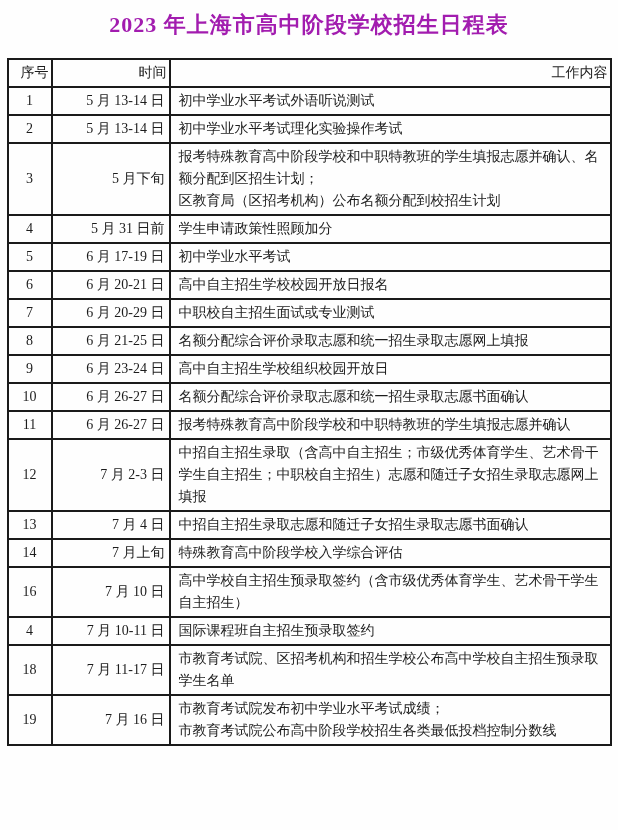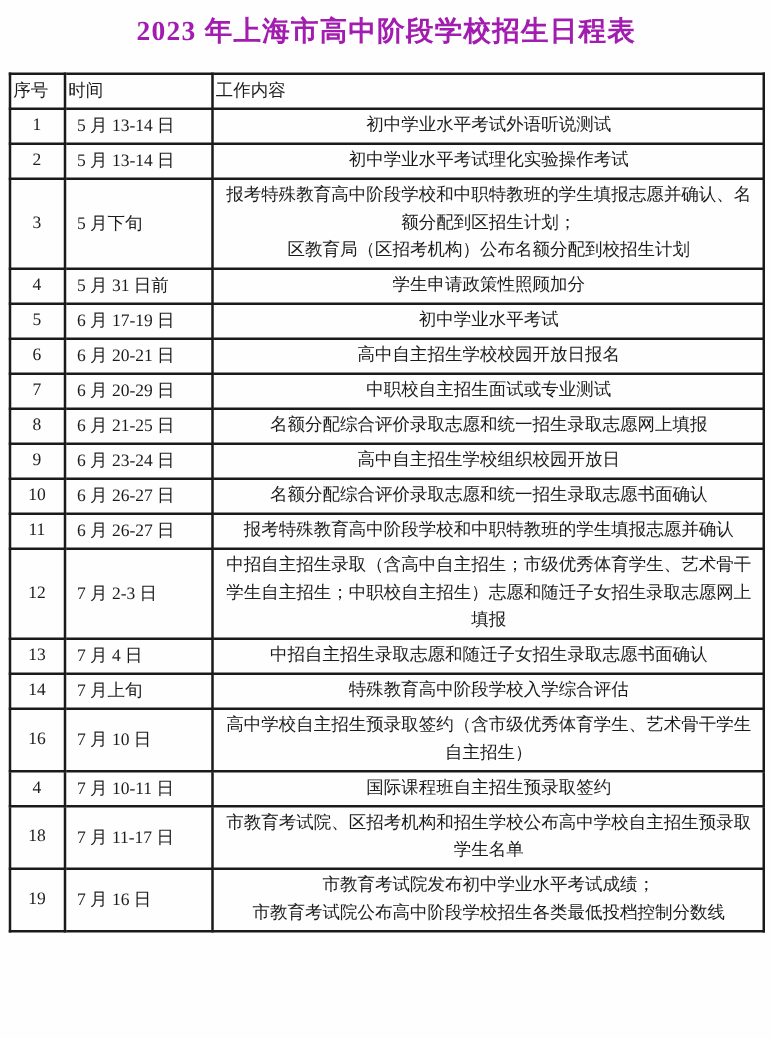--- a/index.html
+++ b/index.html
@@ -33,38 +33,38 @@
   }
   table.schedule th,
   table.schedule td {
     border: 2px solid #1a1a1a;
     font-size: 14px;
     font-weight: normal;
     vertical-align: middle;
     box-sizing: border-box;
   }
   table.schedule th {
-    text-align: left;
+    text-align: right;
     height: 28px;
     padding: 2px 2px;
   }
   col.c-no   { width: 44px; }
   col.c-time { width: 118px; }
   td.cell-no {
     text-align: center;
     height: 27px;
     padding: 1px 2px;
   }
   td.cell-time {
-    text-align: left;
+    text-align: right;
     padding: 1px 4px 1px 9px;
     white-space: nowrap;
   }
   td.cell-content {
-    text-align: center;
+    text-align: left;
     padding: 2px 6px 2px 8px;
     line-height: 22px;
     white-space: pre-wrap;
   }
 </style>
 </head>
 <body>
 
 <div class="page">
   <h1 class="title">2023 年上海市高中阶段学校招生日程表</h1>

